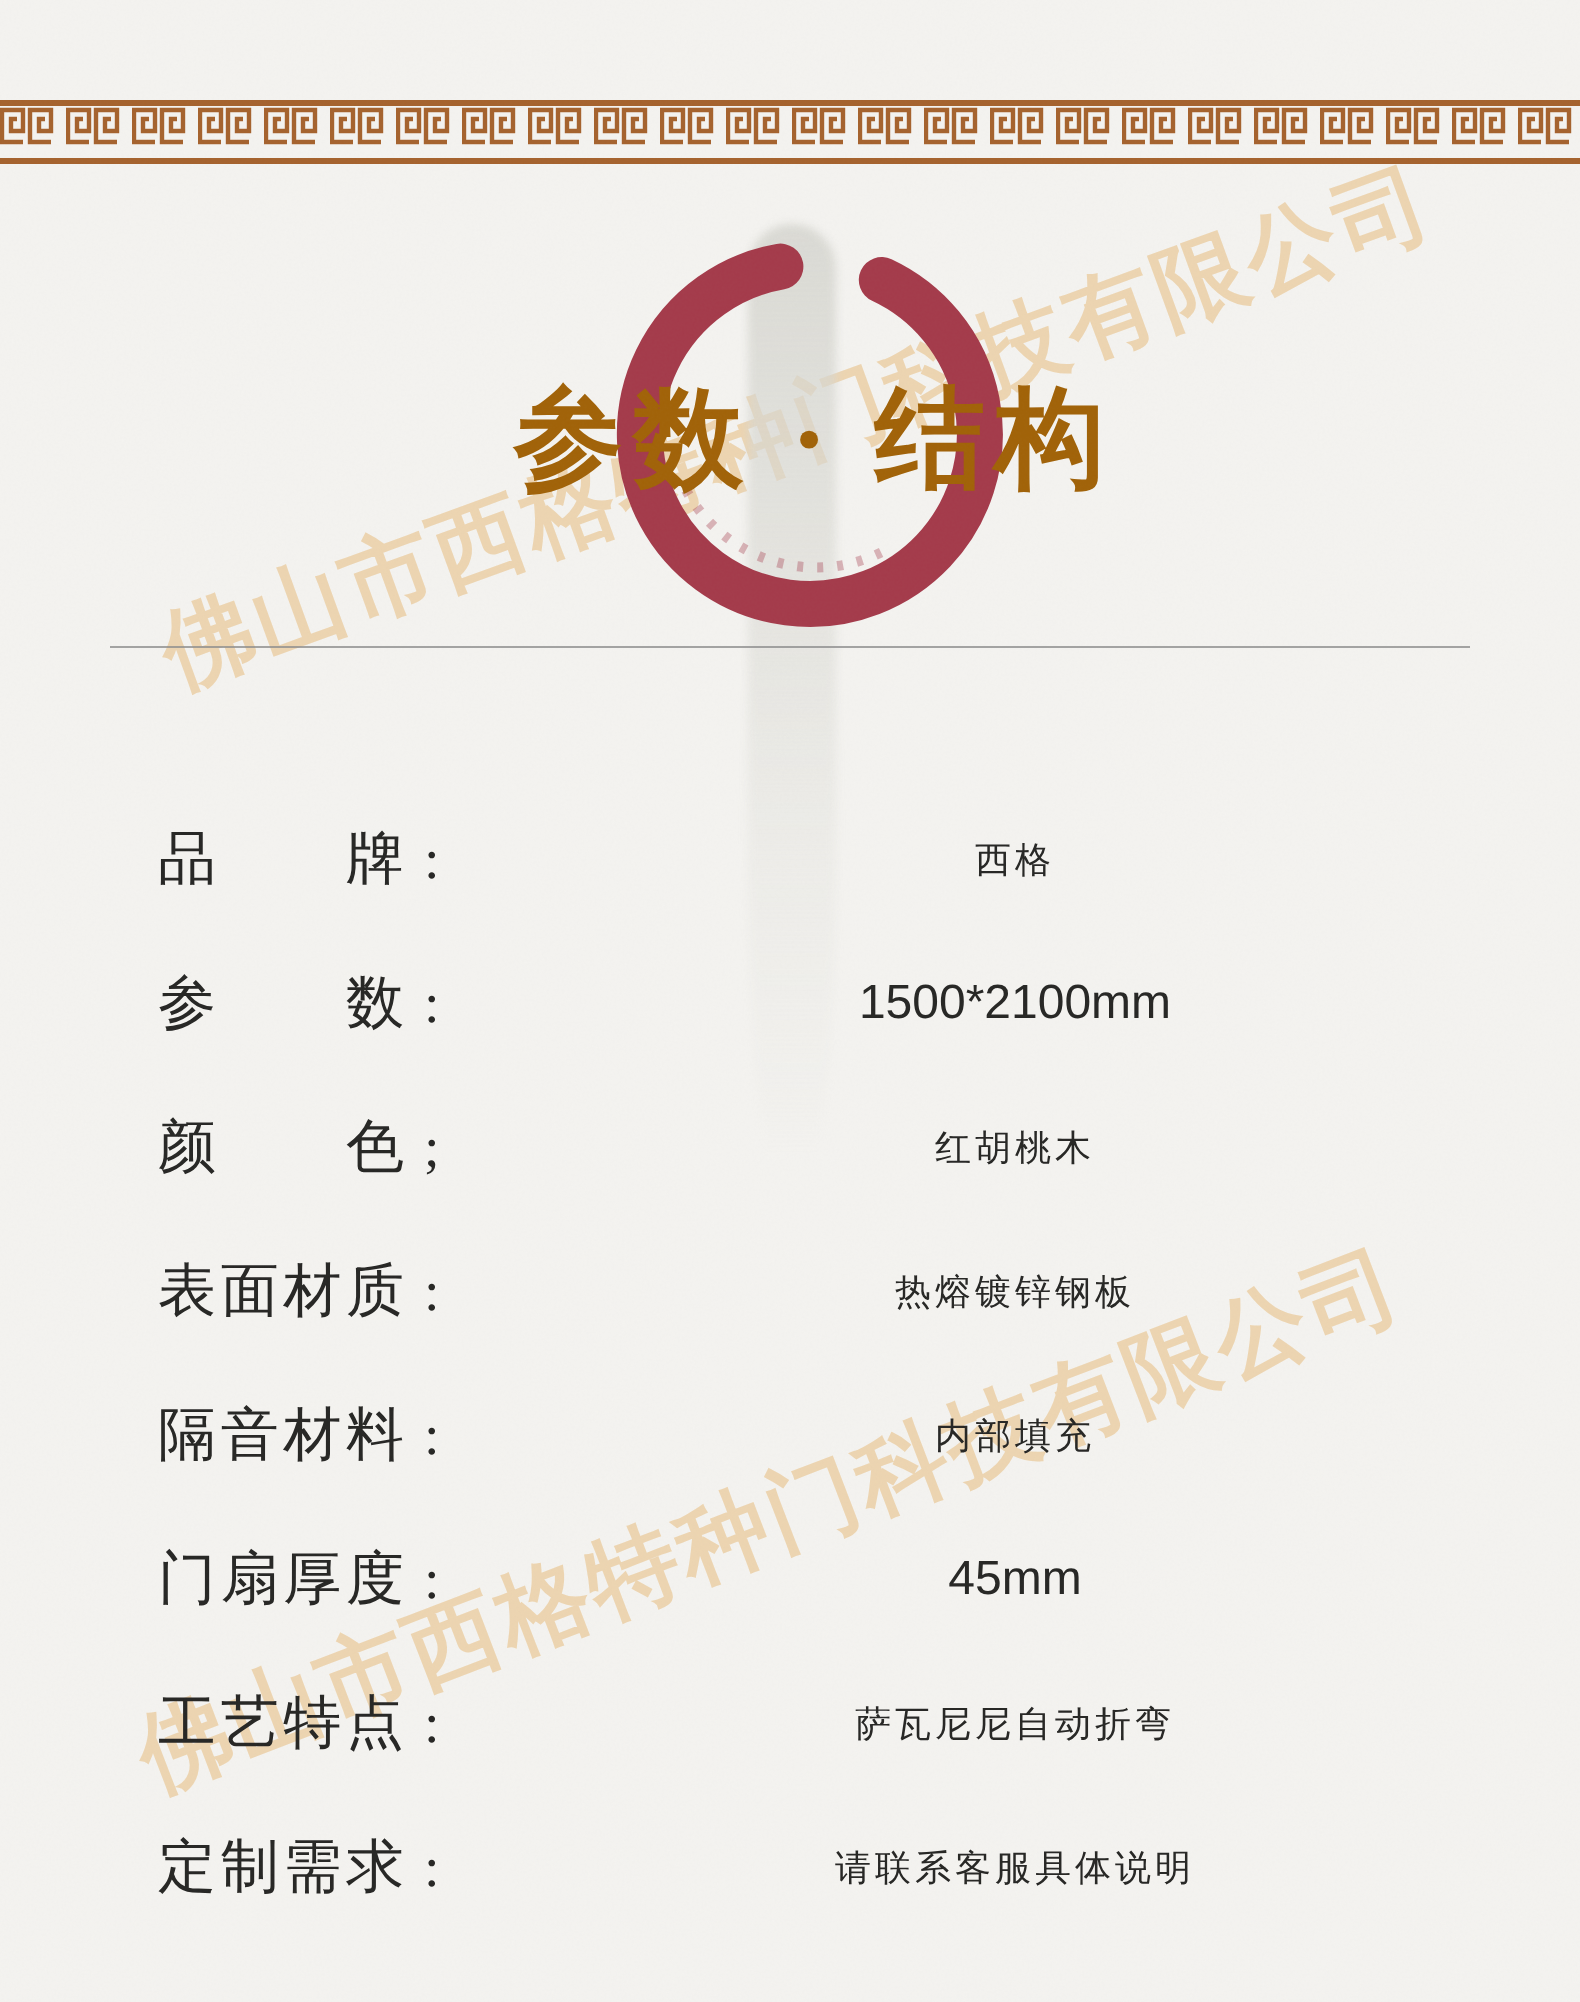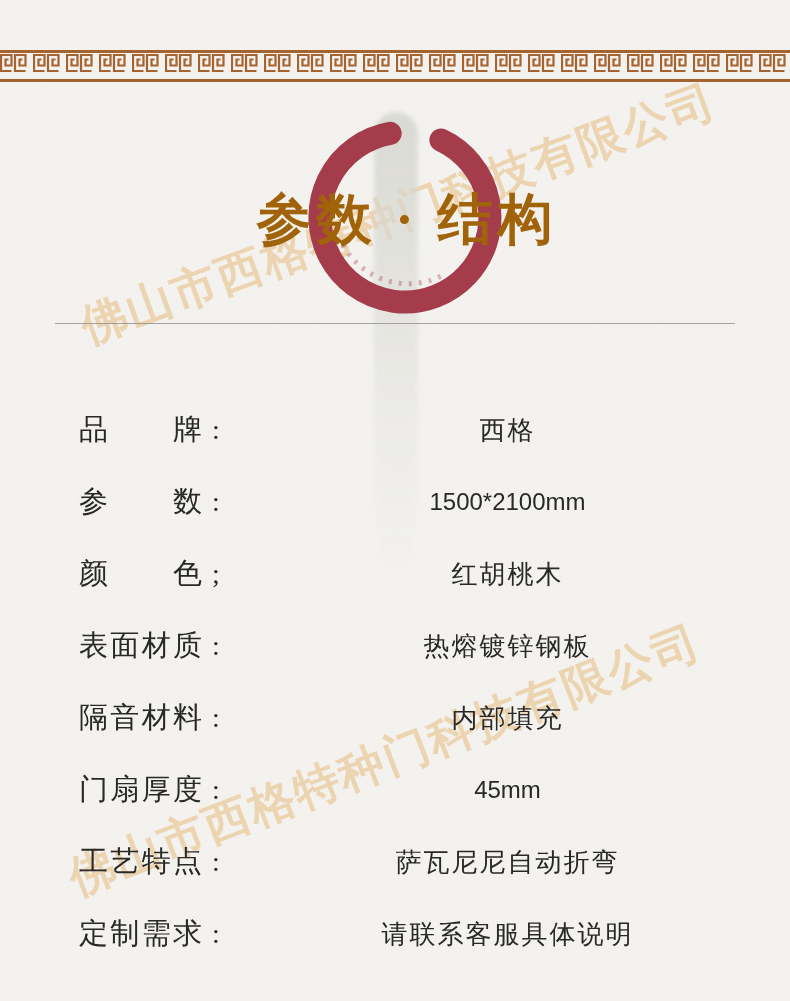--- a/index.html
+++ b/index.html
@@ -41,21 +41,21 @@
     border-top:1px solid var(--divider); opacity:.8;
   }
   .specs{position:absolute; left:0; top:394px; width:790px; z-index:4;}
   .row{position:relative; height:72px; display:flex; align-items:center;}
   .label-wrap{margin-left:79px; font-size:29px; letter-spacing:1px;}
   .label{display:inline-block; width:124px; text-align:justify; text-align-last:justify;}
   .colon{display:inline-block; margin-left:9px; font-size:28px;}
   .value{
     position:absolute; left:335px; top:0; width:345px; height:72px;
     display:flex; align-items:center; justify-content:center;
-    font-size:26px; letter-spacing:2px;
+    font-size:18px; letter-spacing:2px;
   }
   .value.latin{font-family:"Liberation Sans", sans-serif; font-size:24px; letter-spacing:0;}
 </style>
 </head>
 <body>
 
 <div class="page">
 
   <svg class="meander" width="790" height="32" viewBox="0 0 790 32" xmlns="http://www.w3.org/2000/svg">
     <defs>

